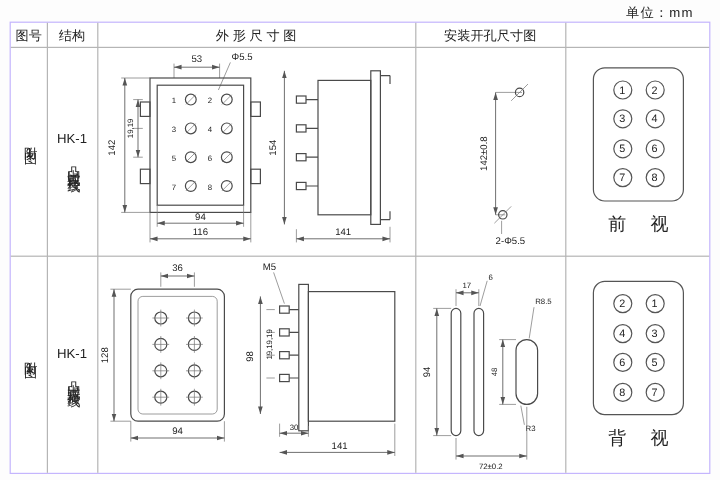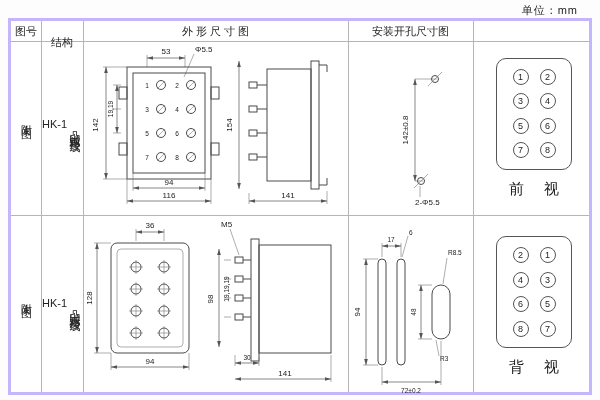--- a/index.html
+++ b/index.html
@@ -1,25 +1,25 @@
 <!DOCTYPE html>
 <html><head>
 <meta charset="utf-8">
 <style>
   * { margin:0; padding:0; box-sizing:border-box; }
   html,body { width:600px; height:400px; }
   body { background:#fdfdfd; font-family:"Liberation Sans","DejaVu Sans",sans-serif; color:#222; position:relative; overflow:hidden; }
   .unit { position:absolute; top:3px; right:22px; font-size:11px; letter-spacing:1px; }
-  .table { position:absolute; left:8px; top:18px; width:584px; height:377px; border:3px solid #c4b5fd; background:#fff; }
+  .table { position:absolute; left:8px; top:18px; width:584px; height:377px; border:1px solid #c4b5fd; background:#fff; }
   .vline { position:absolute; top:0; bottom:0; width:1px; background:#b5b5b5; }
   .hline { position:absolute; left:0; right:0; height:1px; background:#b5b5b5; }
   .cell { position:absolute; display:flex; align-items:center; justify-content:center; }
   .hdr { font-size:11px; }
   .vtext { writing-mode:vertical-lr; text-orientation:upright; letter-spacing:4px; font-size:11px; }
-  .structwrap { display:flex; flex-direction:row; align-items:center; }
+  .structwrap { display:flex; flex-direction:column; align-items:center; }
   .model { font-size:11px; margin-bottom:8px; }
   .desc { letter-spacing:2px; }
   .tcol { display:flex; flex-direction:column; align-items:center; }
   .tbox { width:76px; height:112px; border:1.5px solid #555; border-radius:10px;
           display:grid; grid-template-columns:1fr 1fr; padding:6px 10px;
           align-items:center; justify-items:center; background:#fff; }
   .tcirc { width:16px; height:16px; border:1px solid #555; border-radius:50%;
            font-size:9px; display:flex; align-items:center; justify-content:center; }
   .tview { margin-top:10px; font-size:15px; letter-spacing:8px; text-indent:8px; }
   svg .ln { stroke:#4a4a4a; stroke-width:1; fill:none; }
@@ -44,21 +44,21 @@
 <div class="table">
 
   <div class="vline" style="left:30px"></div>
   <div class="vline" style="left:72px"></div>
   <div class="vline" style="left:337px"></div>
   <div class="vline" style="left:462px"></div>
   <div class="hline" style="top:20px"></div>
   <div class="hline" style="top:194px"></div>
 
   <div class="cell hdr" style="left:0;top:0;width:30px;height:20px">图号</div>
-  <div class="cell hdr" style="left:30px;top:11px;width:42px;height:20px">结构</div>
+  <div class="cell hdr" style="left:30px;top:0;width:42px;height:20px">结构</div>
   <div class="cell hdr" style="left:337px;top:0;width:125px;height:20px">安装开孔尺寸图</div>
   <div class="cell hdr" style="left:72px;top:0;width:265px;height:20px">外 形 尺 寸 图</div>
 
   <div class="cell" style="left:0;top:20px;width:30px;height:174px">
     <div class="vtext">附图1</div>
   </div>
 
   <div class="cell" style="left:30px;top:20px;width:42px;height:174px">
     <div class="structwrap">
       <div class="model">HK-1</div>

